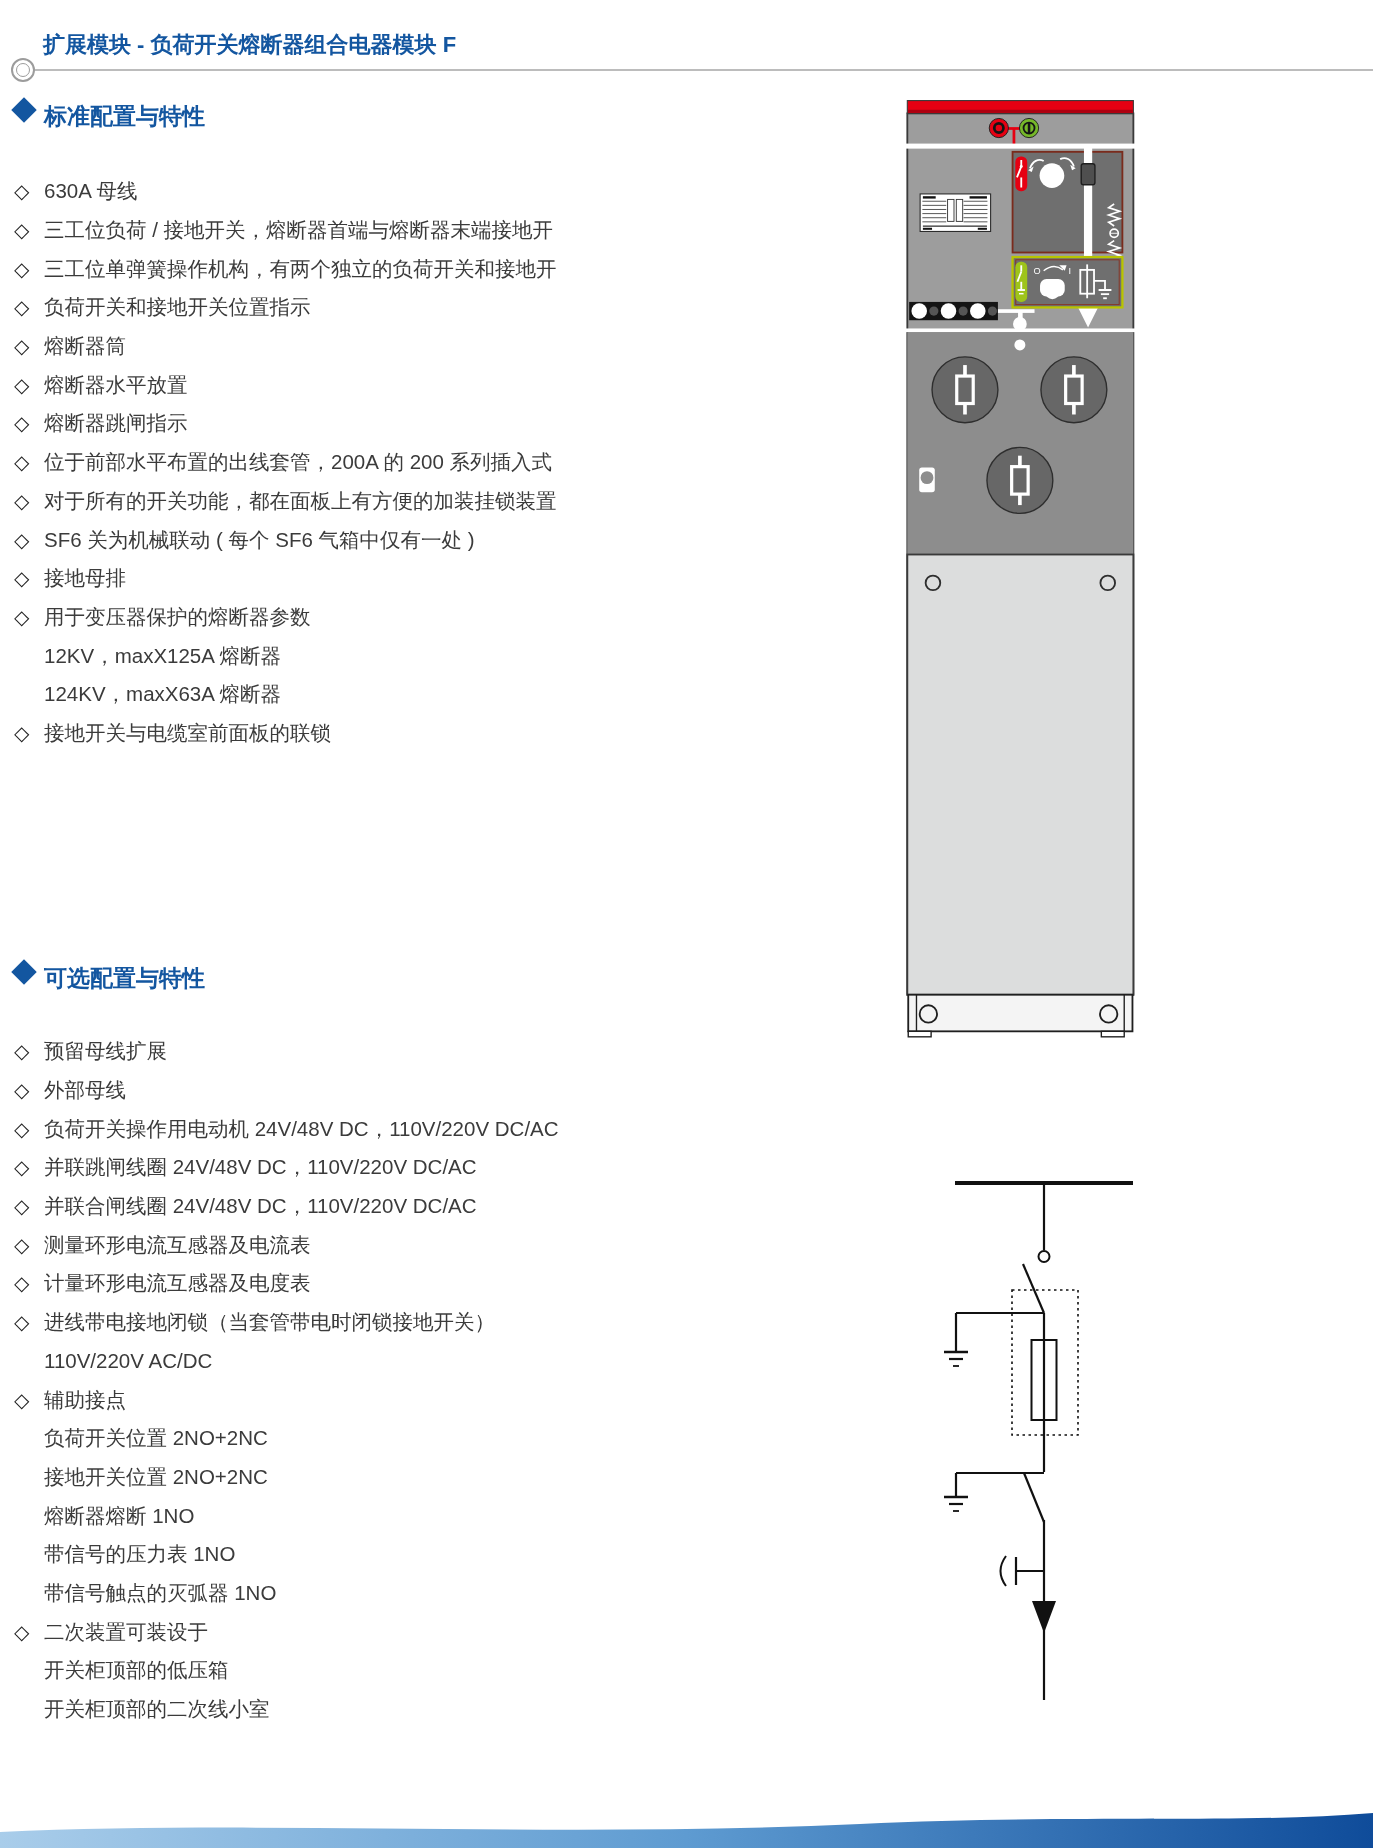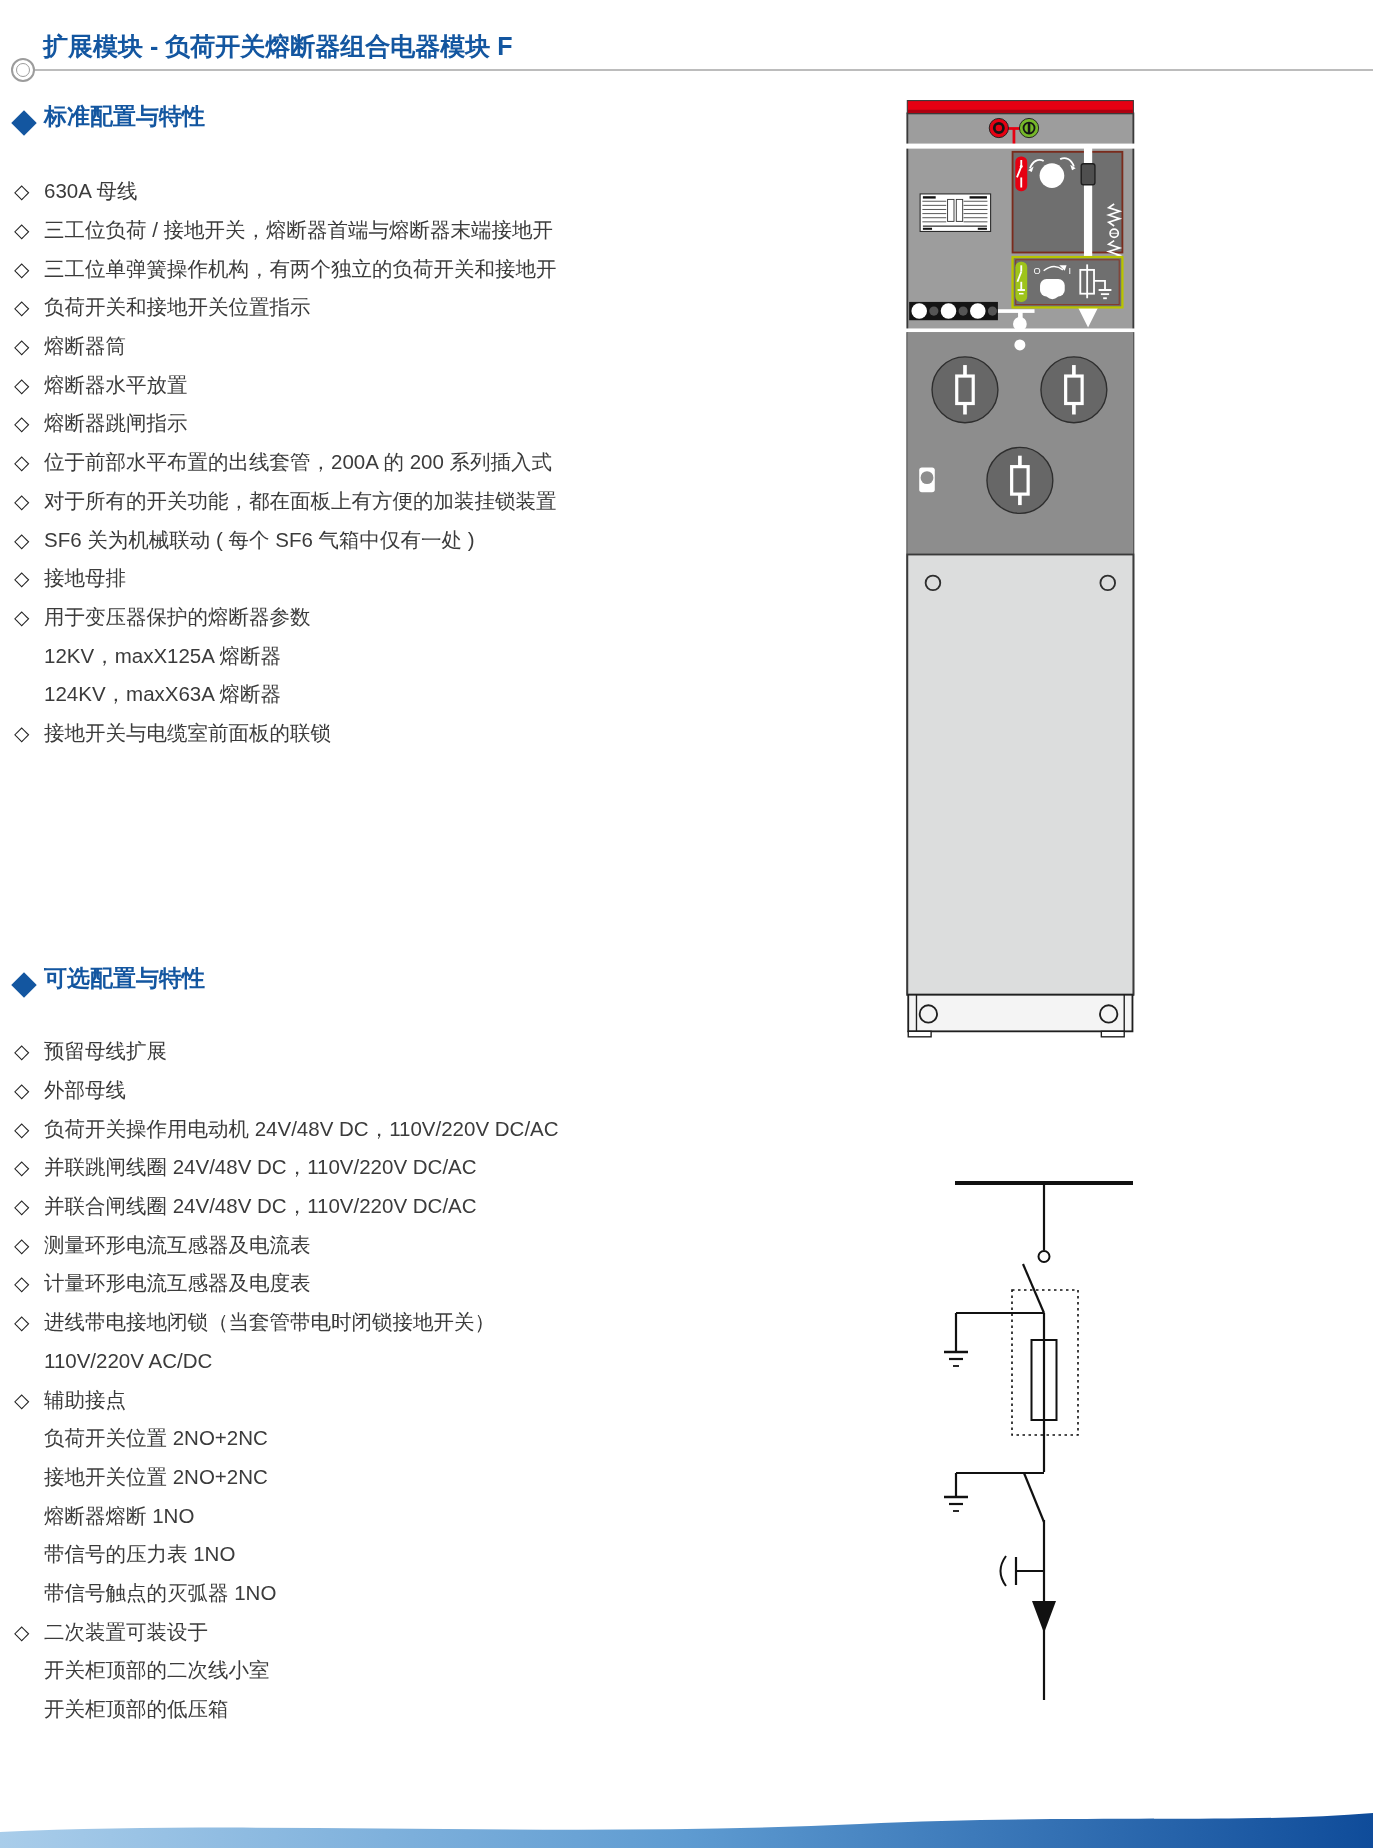--- a/index.html
+++ b/index.html
@@ -4,36 +4,36 @@
 <style>
   * { margin:0; padding:0; box-sizing:border-box; }
   html,body { width:1373px; height:1848px; }
   body {
     position:relative; background:#ffffff; overflow:hidden;
     font-family:"Liberation Sans","DejaVu Sans",sans-serif;
     color:#3b3b3b;
   }
   .title {
     position:absolute; left:43px; top:30px;
-    font-size:25px; font-weight:bold; color:#1356a0; white-space:nowrap;
+    font-size:22px; font-weight:bold; color:#1356a0; white-space:nowrap;
   }
   .ornament {
     position:absolute; left:11px; top:58px; width:24px; height:24px;
     border:2px solid #9c9c9c; border-radius:50%; background:#fff; z-index:2;
   }
   .ornament::after {
     content:""; position:absolute; inset:3px;
     border:1.5px solid #9c9c9c; border-radius:50%;
   }
   .divider {
     position:absolute; left:34px; top:69px; width:1339px; height:2px;
     background:#bcbcbc; z-index:1;
   }
   .section-heading {
-    position:absolute; display:flex; align-items:flex-end; gap:11px;
+    position:absolute; display:flex; align-items:flex-start; gap:11px;
     font-size:23px; font-weight:bold; color:#1356a0; white-space:nowrap;
   }
   .sh1 { left:15px; top:101px; }
   .sh2 { left:15px; top:963px; }
   .hdiamond {
     width:18px; height:18px; background:#1356a0; transform:rotate(45deg);
     flex:0 0 18px;
   }
   .feature-list { position:absolute; left:14px; width:860px; }
   .fl1 { top:172px; }
@@ -190,25 +190,25 @@
       <div class="fline">
         <span class="fbullet"></span>
         <span>带信号触点的灭弧器 1NO</span>
       </div>
       <div class="fline">
         <span class="fbullet">◇</span>
         <span>二次装置可装设于</span>
       </div>
       <div class="fline">
         <span class="fbullet"></span>
+        <span>开关柜顶部的低压箱</span>
+      </div>
+      <div class="fline">
+        <span class="fbullet"></span>
         <span>开关柜顶部的二次线小室</span>
-      </div>
-      <div class="fline">
-        <span class="fbullet"></span>
-        <span>开关柜顶部的低压箱</span>
       </div>
     </div>
 
   <svg class="cabinet" width="262" height="1036" viewBox="900 96 262 1132" preserveAspectRatio="xMinYMin meet">
 
     <rect x="908" y="115" width="247" height="963" fill="#9d9d9d" stroke="#3a3a3a" stroke-width="2"></rect>
 
     <g>
       <rect x="908" y="101" width="247" height="14" fill="#e60012" stroke="#3a3a3a" stroke-width="1.2"></rect>
       <rect x="908.6" y="111" width="245.8" height="3.4" fill="#ae0010"></rect>

